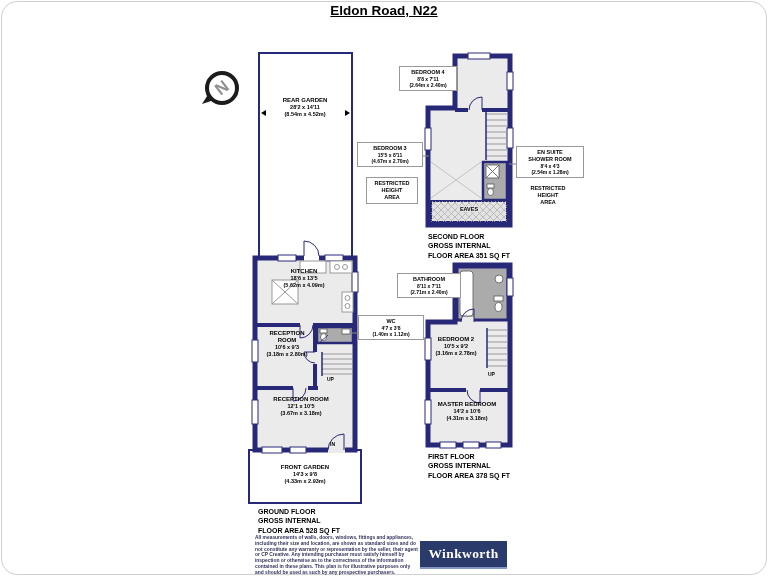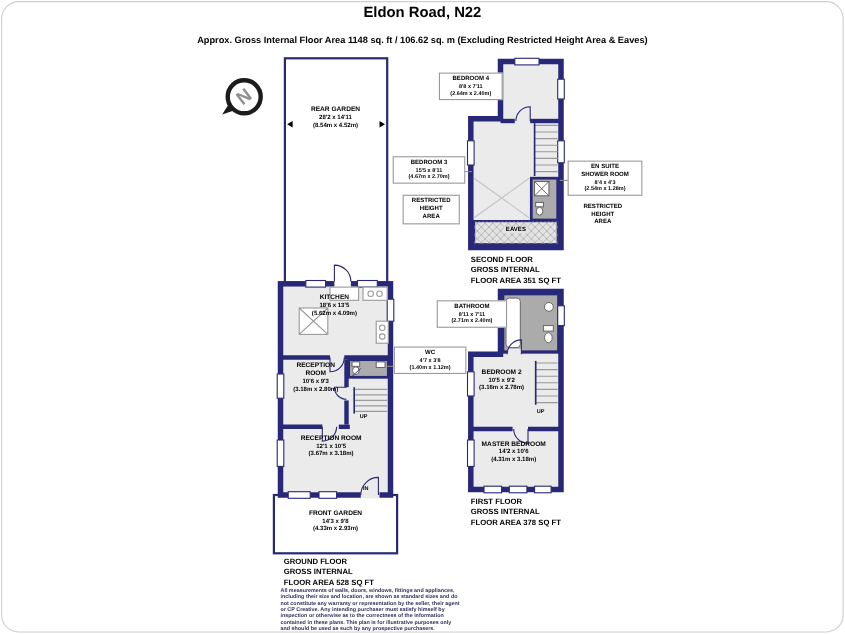--- a/index.html
+++ b/index.html
@@ -1,19 +1,19 @@
 <!DOCTYPE html>
 <html><head>
 <meta charset="utf-8">
 <style>
   html,body{margin:0;padding:0;background:#fff;}
   #canvas{position:relative;width:768px;height:576px;background:#ffffff;overflow:hidden;
           font-family:"Liberation Sans",sans-serif;color:#000;}
   .frame{position:absolute;inset:1px;border:1px solid #cfcfcf;border-radius:16px;pointer-events:none;}
-  .hdr{position:absolute;left:0;width:768px;text-align:center;font-weight:bold;}
+  .hdr{position:absolute;left:0;width:768px;text-align:center;font-weight:bold;text-decoration:underline;}
   .hdr.title{top:3px;font-size:13.5px;}
   .hdr.sub1{top:21px;font-size:8.4px;}
   .hdr.sub2{top:31px;font-size:8.4px;}
   .lbl{position:absolute;transform:translateX(-50%);text-align:center;font-weight:bold;line-height:1.18;}
   .lbl .nm{display:block;font-size:6px;}
   .lbl .ft{display:block;font-size:5.5px;}
   .lbl .m{display:block;font-size:5.5px;}
   .box{position:absolute;background:#fff;border:1px solid #999;text-align:center;font-weight:bold;
        padding:2px 2px;line-height:1.25;}
   .box .nm{display:block;font-size:5.5px;}
@@ -32,21 +32,20 @@
              letter-spacing:.4px;}
   svg{position:absolute;left:0;top:0;}
 </style>
 </head>
 <body>
 
 <div id="canvas">
   <div class="frame"></div>
 
   <div class="hdr title">Eldon Road, N22</div>
-  <div class="hdr sub2">Approx. Gross Internal Floor Area 1148 sq. ft / 106.62 sq. m (Excluding Restricted Height Area &amp; Eaves)</div>
 
   <svg width="768" height="576" viewBox="0 0 768 576">
     <defs>
       <pattern id="xh" width="7" height="7" patternUnits="userSpaceOnUse">
         <path d="M0,7 L7,0 M0,0 L7,7" stroke="#a9a9a9" stroke-width="0.7" fill="none"></path>
       </pattern>
     </defs>
 
     <g>
       <circle cx="222" cy="88" r="15" fill="#fff" stroke="#1c1c1c" stroke-width="4"></circle>
@@ -272,13 +271,16 @@
     <span class="ft">14'2 x 10'6</span>
     <span class="m">(4.31m x 3.18m)</span>
   </div>
   <div class="cap" style="left:428px;top:452px;">
     <span>FIRST FLOOR</span>
     <span>GROSS INTERNAL</span>
     <span>FLOOR AREA 378 SQ FT</span>
   </div>
 
   <div class="disclaimer">All measurements of walls, doors, windows, fittings and appliances, including their size and location, are shown as standard sizes and do not constitute any warranty or representation by the seller, their agent or CP Creative. Any intending purchaser must satisfy himself by inspection or otherwise as to the correctness of the information contained in these plans. This plan is for illustrative purposes only and should be used as such by any prospective purchasers.</div>
+  <div class="logo">
+    <span>Winkworth</span>
+  </div>
 </div>
 
 </body></html>

